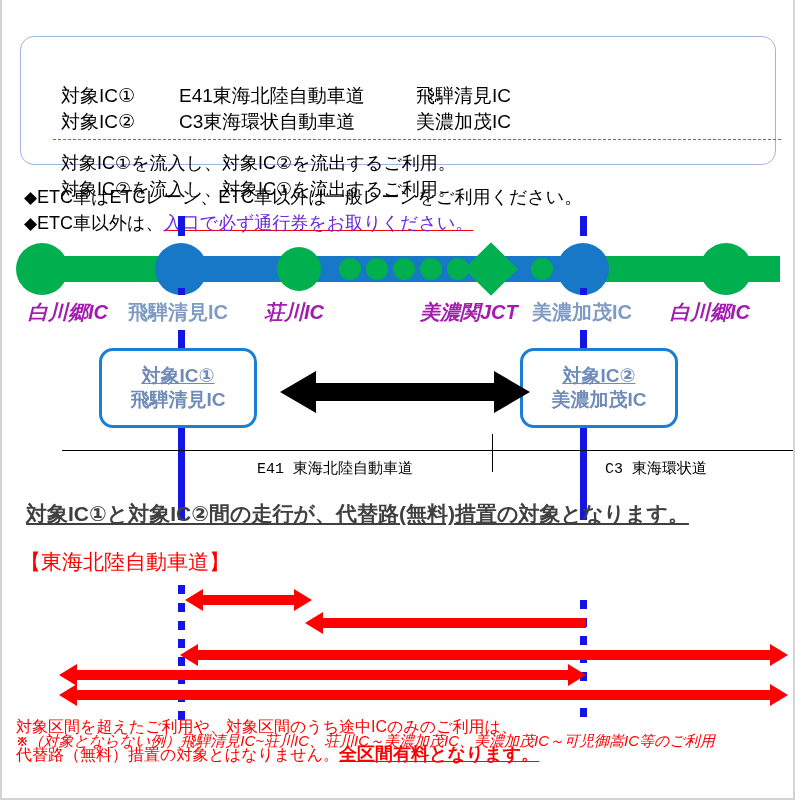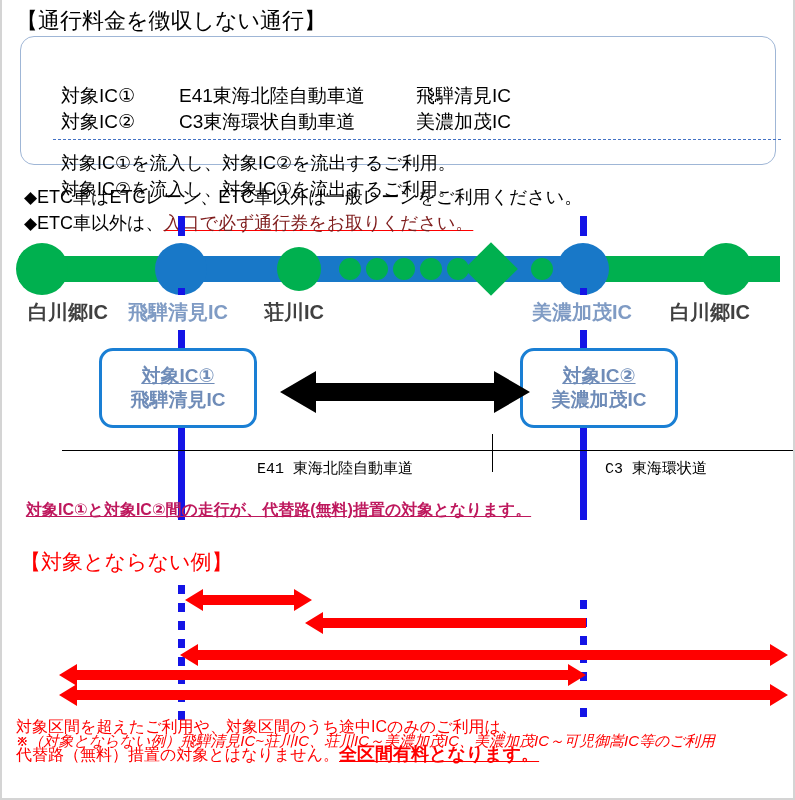--- a/index.html
+++ b/index.html
@@ -73,21 +73,21 @@
     position: absolute;
     left: 22px;
     font-size: 18px;
     color: #000000;
     white-space: nowrap;
   }
   #note-row-1 { top: 185px; }
   #note-row-2 { top: 211px; }
   .note-diamond { color: #000; font-size: 17px; }
   .note-red-underline {
-    color: #7f1d1d;
+    color: #6d28d9;
     text-decoration: underline;
     text-decoration-color: #ff0000;
   }
 
   
   #road-wrap { left: 0px; top: 236px; width: 795px; height: 66px; }
   .road-seg {
     position: absolute;
     height: 26px;
     top: 20px;
@@ -113,21 +113,21 @@
   }
 
   
   .station-label {
     position: absolute;
     top: 299px;
     font-size: 20px;
     font-weight: bold;
     white-space: nowrap;
   }
-  .label-green { color: #404040; }
+  .label-green { color: #a21caf; font-style: italic; }
   .label-blue  { color: #7f9bc4; }
 
   
   .vguide {
     position: absolute;
     width: 7px;
     background-image: linear-gradient(
         to bottom,
         #1414e6 0px, #1414e6 9px,
         rgba(0,0,0,0) 9px, rgba(0,0,0,0) 18px);
@@ -185,23 +185,23 @@
     top: 459px;
     font-size: 15px;
     color: #000000;
     white-space: nowrap;
     font-family: Liberation Mono, monospace;
   }
 
   
   #main-statement {
     left: 24px; top: 500px;
-    font-size: 16px;
-    font-weight: bold;
-    color: #be185d;
+    font-size: 21px;
+    font-weight: bold;
+    color: #404040;
     text-decoration: underline;
     white-space: nowrap;
   }
 
   
   #noteligible-heading {
     left: 18px; top: 548px;
     font-size: 21px;
     color: #ff0000;
     white-space: nowrap;
@@ -225,21 +225,20 @@
     font-weight: bold;
     text-decoration: underline;
     font-size: 18px;
   }
 </style>
 </head>
 <body>
 
 <div id="page">
 
-  <div class="abs" id="free-heading">【通行料金を徴収しない通行】</div>
 
   <div class="abs" id="free-box">
 
     <div class="ic-def-row" id="def-row-1">
       <span class="c-label">対象IC①</span>
       <span class="c-road">E41東海北陸自動車道</span>
       <span class="c-ic">飛騨清見IC</span>
     </div>
 
     <div class="ic-def-row" id="def-row-2">
@@ -284,20 +283,21 @@
 
     <div class="node-circle node-dot-green" style="left:529px;"></div>
 
     <div class="node-circle node-big-blue" style="left:555px;"></div>
     <div class="node-circle node-big-green" style="left:698px;"></div>
   </div>
 
   <div class="station-label label-green" style="left:26px;">白川郷IC</div>
   <div class="station-label label-blue" style="left:126px;">飛騨清見IC</div>
   <div class="station-label label-green" style="left:262px;">荘川IC</div>
+  <div class="station-label label-green" style="left:418px;">美濃関JCT</div>
   <div class="station-label label-blue" style="left:530px;">美濃加茂IC</div>
   <div class="station-label label-green" style="left:668px;">白川郷IC</div>
 
   <div class="vsolid" style="left:176px; top:216px; height:20px;"></div>
   <div class="vsolid" style="left:176px; top:288px; height:7px;"></div>
   <div class="vsolid" style="left:176px; top:330px; height:190px;"></div>
   <div class="vguide" style="left:176px; top:585px; height:140px;"></div>
 
   <div class="vsolid" style="left:578px; top:216px; height:20px;"></div>
   <div class="vsolid" style="left:578px; top:288px; height:7px;"></div>
@@ -318,21 +318,21 @@
     <polygon fill="#000000" points="0,24 36,3 36,15 214,15 214,3 250,24 214,45 214,33 36,33 36,45"></polygon>
   </svg>
 
   <div class="abs" id="axis-line"></div>
   <div class="abs" id="axis-tick"></div>
   <div class="axis-label" style="left:255px;">E41 東海北陸自動車道</div>
   <div class="axis-label" style="left:603px;">C3 東海環状道</div>
 
   <div class="abs" id="main-statement">対象IC①と対象IC②間の走行が、代替路(無料)措置の対象となります。</div>
 
-  <div class="abs" id="noteligible-heading">【対象とならない例】</div>
+  <div class="abs" id="noteligible-heading">【東海北陸自動車道】</div>
 
   <svg class="red-arrow" style="left:183px; top:588px; width:127px; height:24px;" viewBox="0 0 127 24" preserveAspectRatio="none">
     <polygon fill="#ff0000" points="0,12 18,1 18,7 109,7 109,1 127,12 109,23 109,17 18,17 18,23"></polygon>
   </svg>
 
   <svg class="red-arrow" style="left:303px; top:611px; width:281px; height:24px;" viewBox="0 0 281 24" preserveAspectRatio="none">
     <polygon fill="#ff0000" points="0,12 18,1 18,7 281,7 281,17 18,17 18,23"></polygon>
   </svg>
 
   <svg class="red-arrow" style="left:178px; top:643px; width:608px; height:24px;" viewBox="0 0 608 24" preserveAspectRatio="none">

